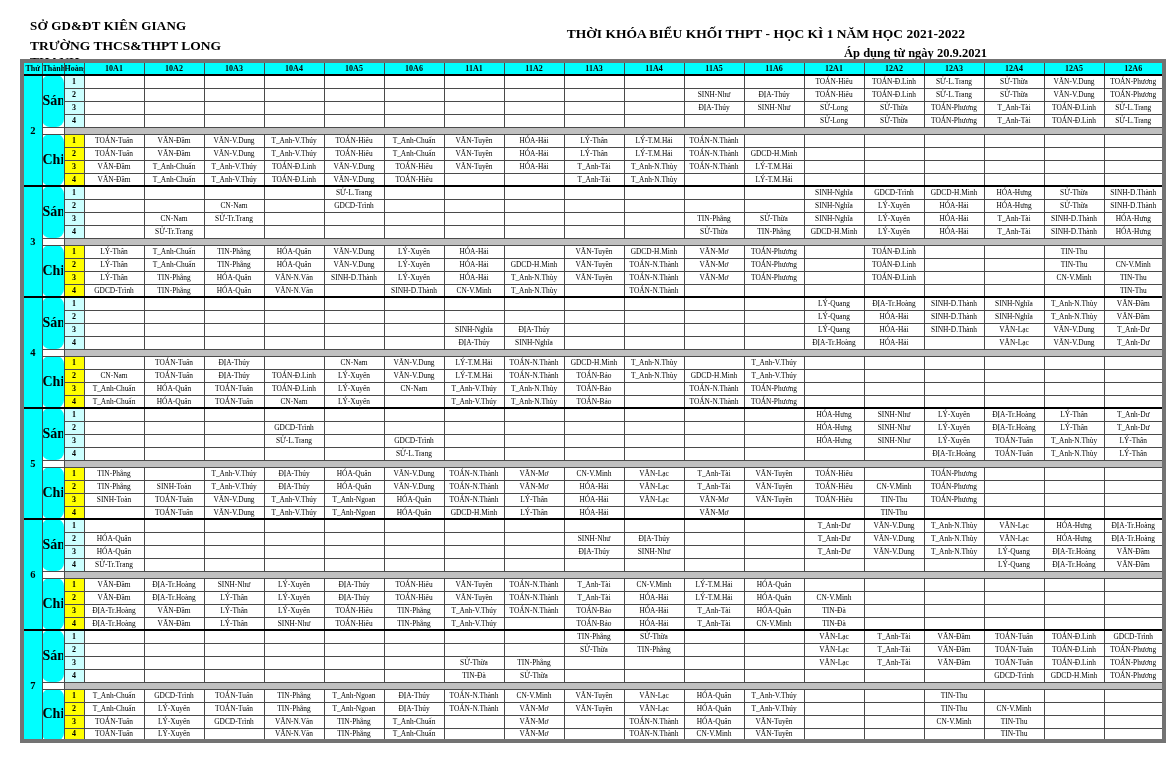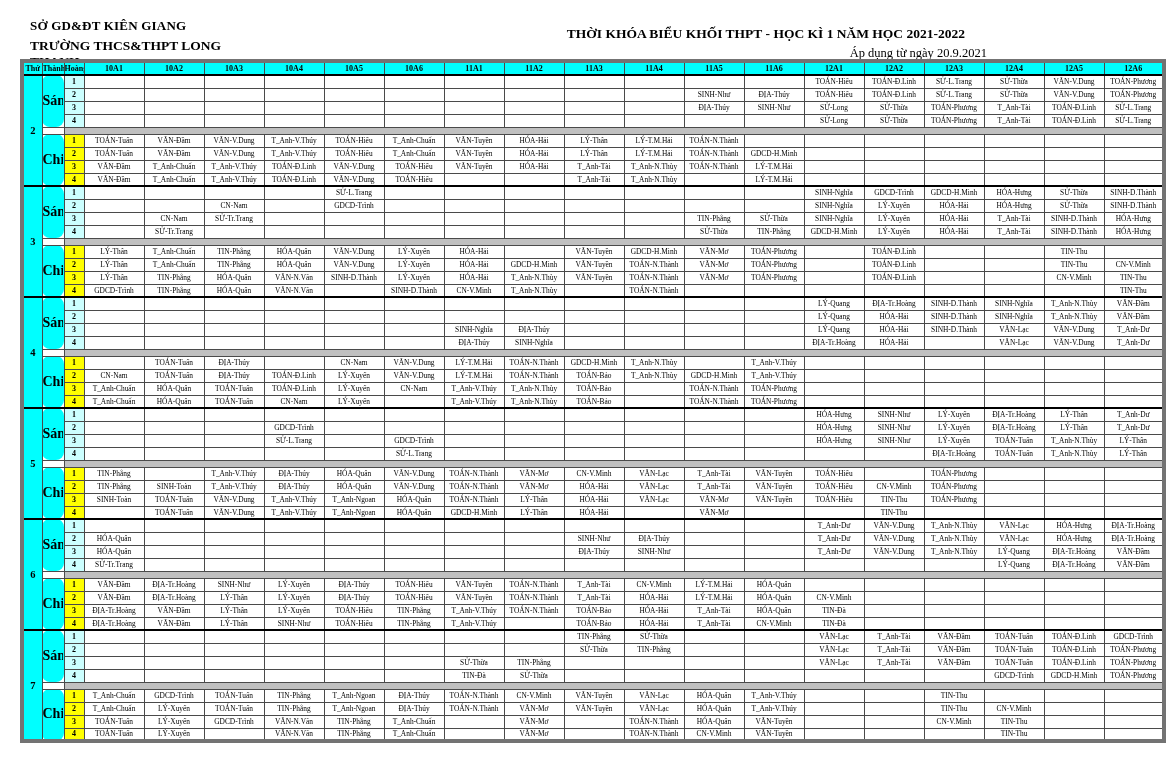--- a/index.html
+++ b/index.html
@@ -5,21 +5,21 @@
   * { margin:0; padding:0; box-sizing:border-box; }
   html,body { width:1166px; height:769px; background:#fff; font-family:"Liberation Serif", serif; }
   .page { position:relative; width:1166px; height:769px; overflow:hidden; }
 
   .titles { position:absolute; top:18px; left:0; width:1166px; }
   .org { position:absolute; left:30px; top:0; width:215px; text-align:left; }
   .org-l1 { font-size:13px; font-weight:bold; letter-spacing:.2px; }
   .org-l2 { font-size:13.5px; font-weight:bold; margin-top:4px; }
   .doc { position:absolute; left:420px; top:8px; width:545px; text-align:right; }
   .doc-l1 { font-size:13.5px; font-weight:bold; }
-  .doc-l2 { font-size:12.5px; font-weight:normal; margin-top:4px; transform:translateX(22px); }
+  .doc-l2 { font-size:12.5px; font-weight:bold; margin-top:4px; transform:translateX(22px); }
 
   table.tt { position:absolute; left:20px; top:59px; width:1146px;
              border-collapse:collapse; table-layout:fixed; border:4px solid #737373; }
   .tt th, .tt td { border:1px solid #4a4a4a; text-align:center; vertical-align:middle;
                    padding:0; overflow:hidden; white-space:nowrap; }
   .tt th { background:#00FFFF; font-size:8px; font-weight:bold; height:14px; border-bottom:2px solid #000; }
   td.day-cell { background:#00FFFF; font-weight:bold; font-size:10.5px; }
   td.session-cell { background:#00FFFF; font-weight:bold; font-size:14px;border-radius:8px; }
   td.tiet-m { background:#CCFFFF; font-weight:bold; font-size:8px; }
   td.tiet-a { background:#FFFF00; font-weight:bold; font-size:8px; }

